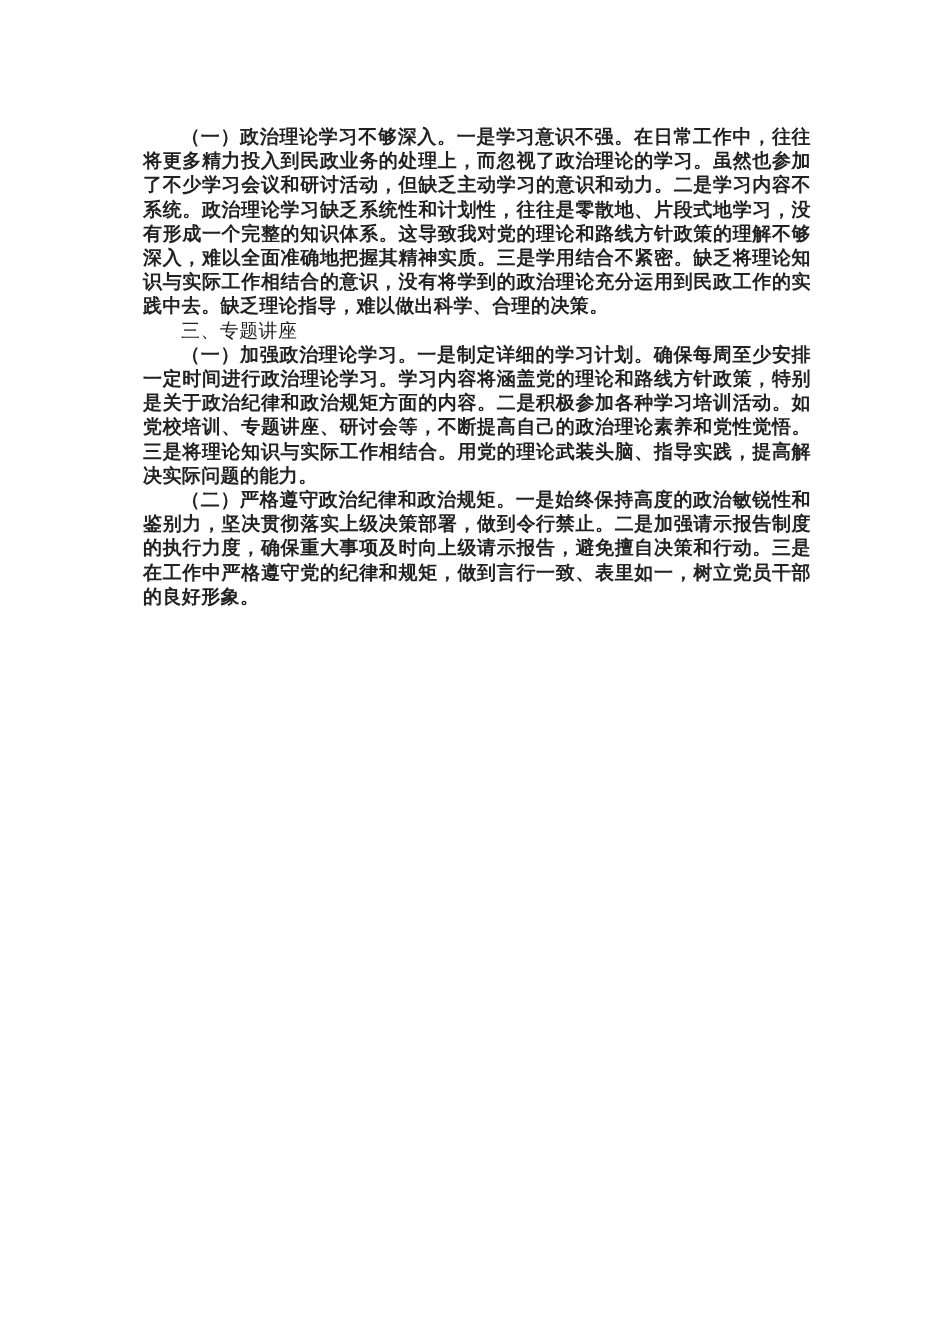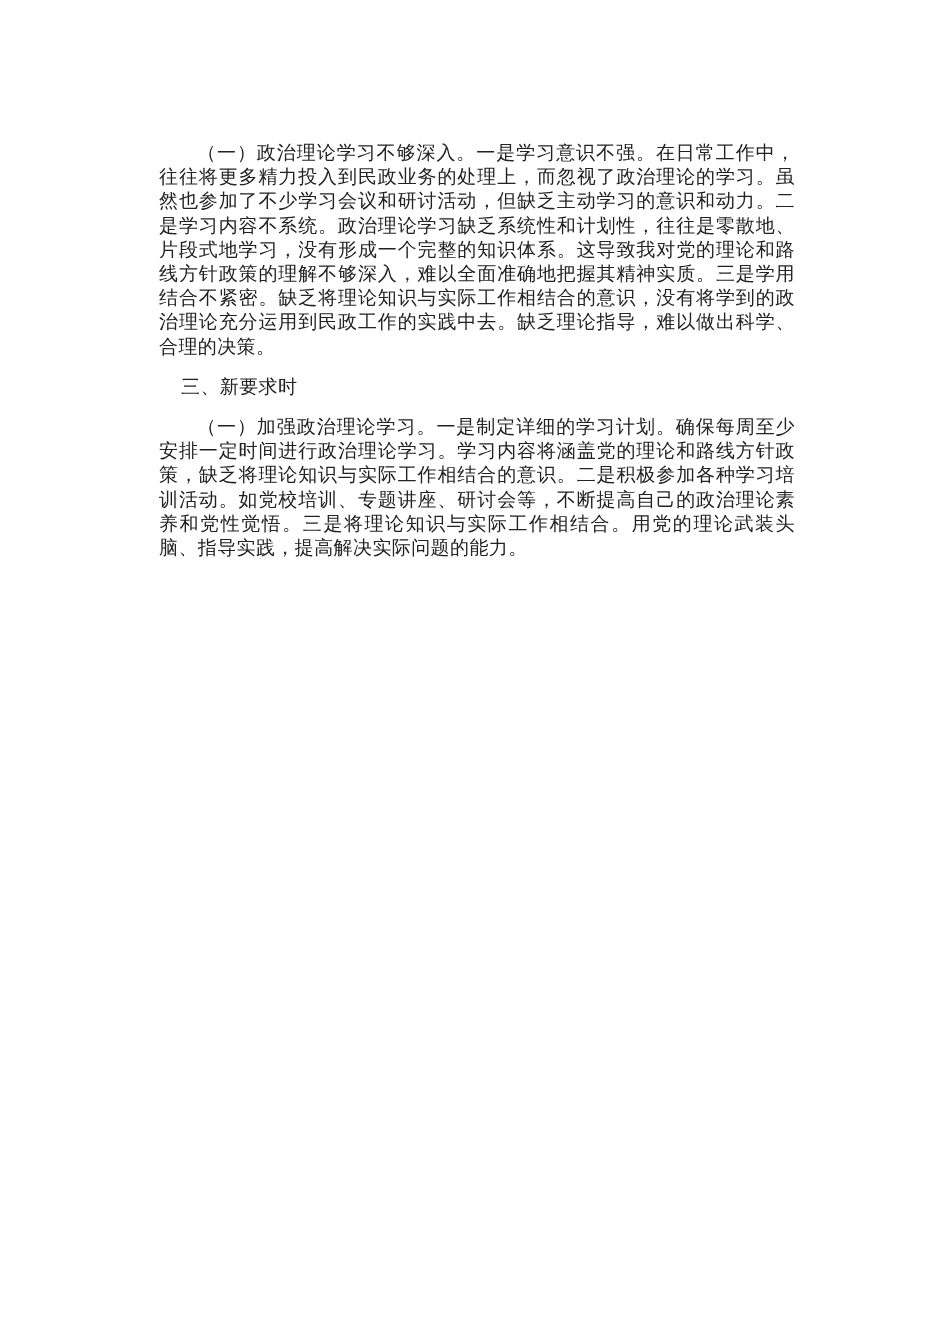--- a/index.html
+++ b/index.html
@@ -9,27 +9,29 @@
     left: 143px;
     top: 124px;
     width: 668px;
     font-family: "DejaVu Sans", "Liberation Sans", sans-serif;
     font-size: 19px;
     line-height: 24.2px;
     color: #222222;
     letter-spacing: 0.4px;
   }
   .para {
-    margin: 16px;
+    margin: 0;
     text-indent: 2em;
     text-align: justify;
     text-align-last: left;
+    font-weight: bold;
   }
   .heading { margin: 0; text-indent: 2em; }
 </style>
 </head>
 <body>
 
 <div class="page">
   <p class="para">（一）政治理论学习不够深入。一是学习意识不强。在日常工作中，往往将更多精力投入到民政业务的处理上，而忽视了政治理论的学习。虽然也参加了不少学习会议和研讨活动，但缺乏主动学习的意识和动力。二是学习内容不系统。政治理论学习缺乏系统性和计划性，往往是零散地、片段式地学习，没有形成一个完整的知识体系。这导致我对党的理论和路线方针政策的理解不够深入，难以全面准确地把握其精神实质。三是学用结合不紧密。缺乏将理论知识与实际工作相结合的意识，没有将学到的政治理论充分运用到民政工作的实践中去。缺乏理论指导，难以做出科学、合理的决策。</p>
-  <p class="heading">三、新要求时</p>
-  <p class="para">（一）加强政治理论学习。一是制定详细的学习计划。确保每周至少安排一定时间进行政治理论学习。学习内容将涵盖党的理论和路线方针政策，缺乏将理论知识与实际工作相结合的意识。二是积极参加各种学习培训活动。如党校培训、专题讲座、研讨会等，不断提高自己的政治理论素养和党性觉悟。三是将理论知识与实际工作相结合。用党的理论武装头脑、指导实践，提高解决实际问题的能力。</p>
+  <p class="heading">三、专题讲座</p>
+  <p class="para">（一）加强政治理论学习。一是制定详细的学习计划。确保每周至少安排一定时间进行政治理论学习。学习内容将涵盖党的理论和路线方针政策，特别是关于政治纪律和政治规矩方面的内容。二是积极参加各种学习培训活动。如党校培训、专题讲座、研讨会等，不断提高自己的政治理论素养和党性觉悟。三是将理论知识与实际工作相结合。用党的理论武装头脑、指导实践，提高解决实际问题的能力。</p>
+  <p class="para">（二）严格遵守政治纪律和政治规矩。一是始终保持高度的政治敏锐性和鉴别力，坚决贯彻落实上级决策部署，做到令行禁止。二是加强请示报告制度的执行力度，确保重大事项及时向上级请示报告，避免擅自决策和行动。三是在工作中严格遵守党的纪律和规矩，做到言行一致、表里如一，树立党员干部的良好形象。</p>
 </div>
 
 </body></html>

